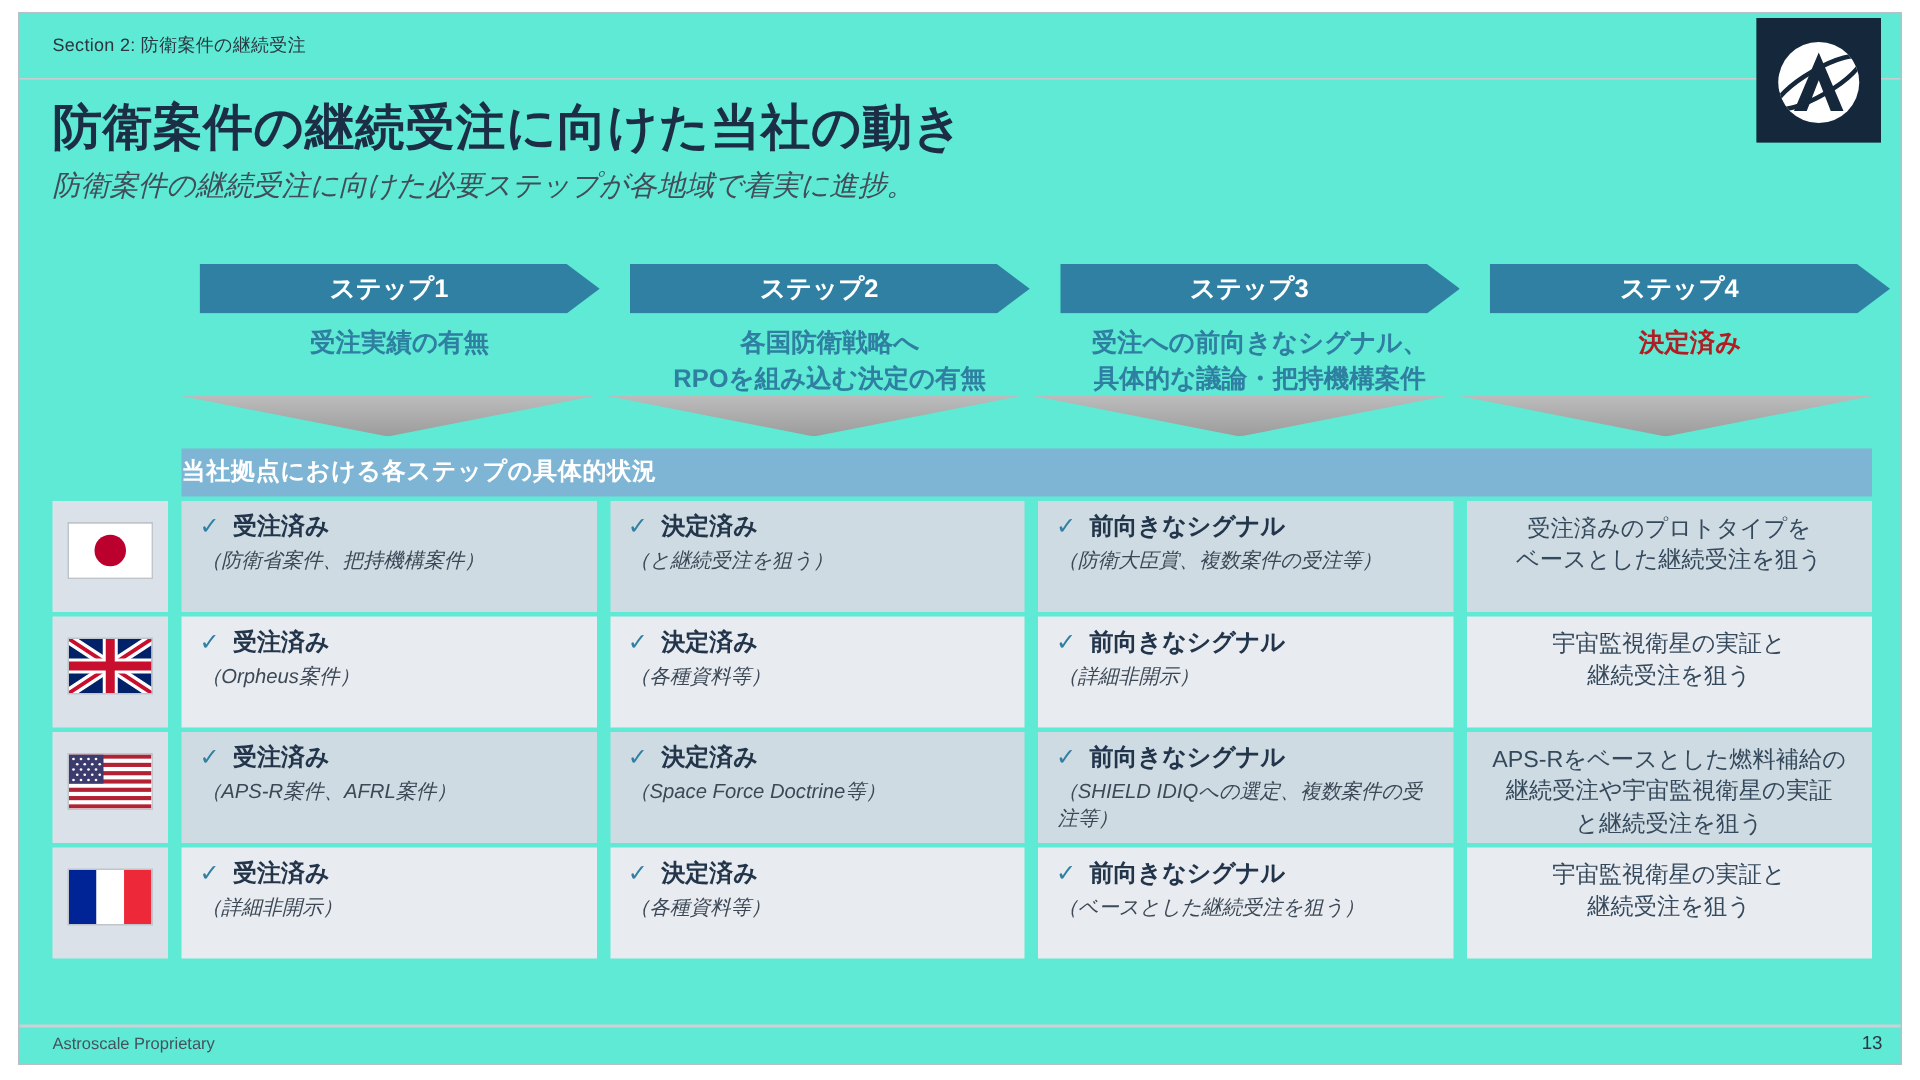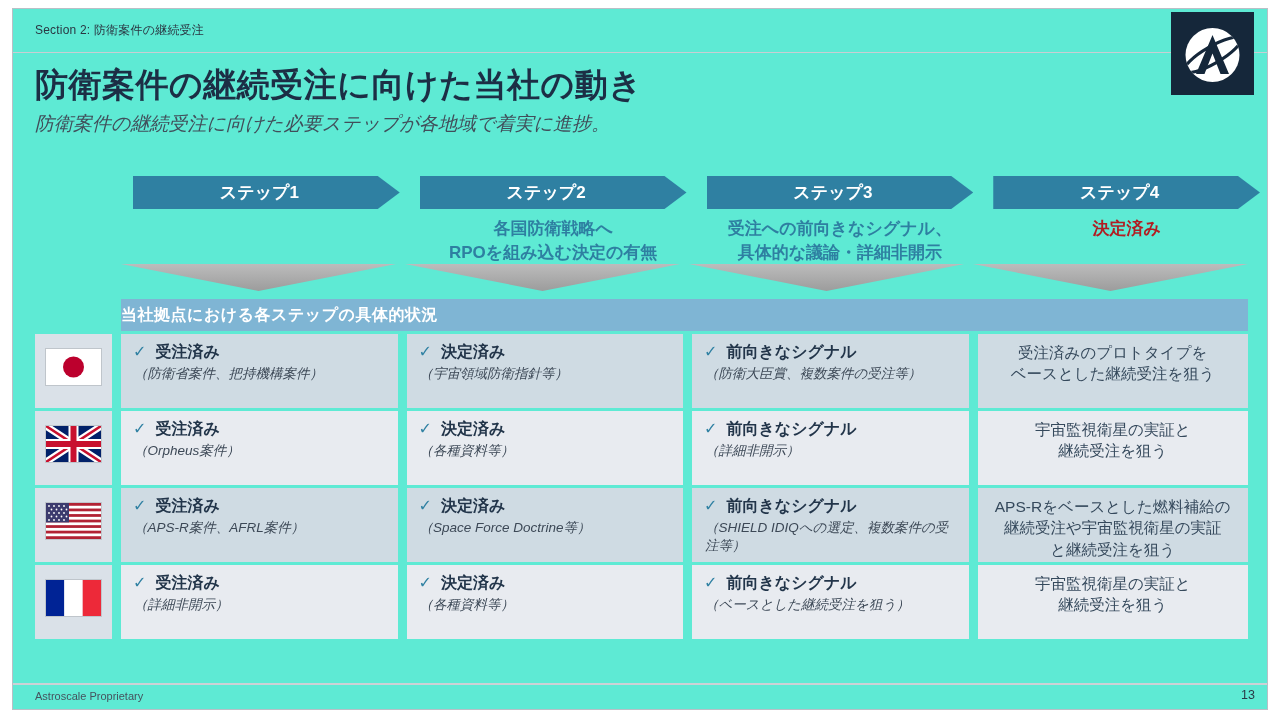--- a/index.html
+++ b/index.html
@@ -64,33 +64,37 @@
       </g>
     </svg>
   </div>
 
   <div class="title">防衛案件の継続受注に向けた当社の動き</div>
   <div class="subtitle">防衛案件の継続受注に向けた必要ステップが各地域で着実に進捗。</div>
 
   <div class="steps-grid">
     <div>
       <div class="step-arrow">ステップ1</div>
+      <div class="step-desc">
+        <div>受注実績の有無</div>
+        <div></div>
+      </div>
     </div>
     <div>
       <div class="step-arrow">ステップ2</div>
       <div class="step-desc">
         <div>各国防衛戦略へ</div>
         <div>RPOを組み込む決定の有無</div>
       </div>
     </div>
     <div>
       <div class="step-arrow">ステップ3</div>
       <div class="step-desc">
         <div>受注への前向きなシグナル、</div>
-        <div>具体的な議論・詳細非開示</div>
+        <div>具体的な議論・把持機構案件</div>
       </div>
     </div>
     <div>
       <div class="step-arrow">ステップ4</div>
       <div class="step-desc red">
         <div>決定済み</div>
       </div>
     </div>
   </div>
 
@@ -117,21 +121,21 @@
             <span class="check">✓</span>
             <span>受注済み</span>
           </div>
         <div class="detail">（防衛省案件、把持機構案件）</div>
       </div>
       <div class="cell">
         <div class="status-line">
             <span class="check">✓</span>
             <span>決定済み</span>
           </div>
-        <div class="detail">（宇宙領域防衛指針等）</div>
+        <div class="detail">（と継続受注を狙う）</div>
       </div>
       <div class="cell">
         <div class="status-line">
             <span class="check">✓</span>
             <span>前向きなシグナル</span>
           </div>
         <div class="detail">（防衛大臣賞、複数案件の受注等）</div>
       </div>
       <div class="summary-cell">
         <div>受注済みのプロトタイプを</div>

